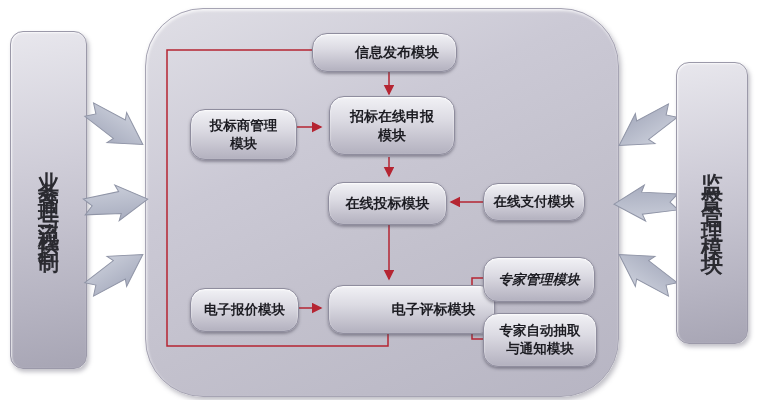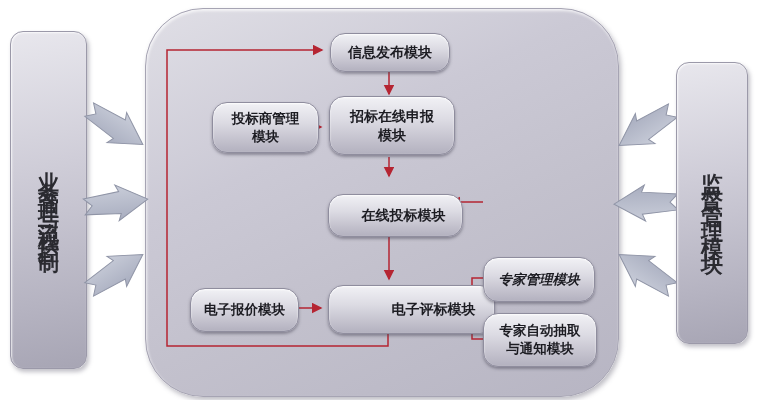--- a/index.html
+++ b/index.html
@@ -80,30 +80,31 @@
       <path d="M295 127 L321 127" marker-end="url(#ra)"></path>
       <path d="M389 157 L389 176" marker-end="url(#ra)"></path>
       <path d="M483 202 L451 202" marker-end="url(#ra)"></path>
       <path d="M389 223 L389 279" marker-end="url(#ra)"></path>
       <path d="M297 308 L321 308" marker-end="url(#ra)"></path>
       <path d="M483 278 L472 278 L472 339 L483 339"></path>
       <path d="M472 308 L455 308" marker-end="url(#ra)"></path>
     </g>
   </svg>
 
-  <div class="module" style="left:330px;top:33px;width:118px;height:37px;">信息发布模块</div>
+  <div class="module" style="left:312px;top:33px;width:118px;height:37px;padding-left:25px;">信息发布模块</div>
 
-  <div class="module" style="left:190px;top:102px;width:105px;height:49px;font-size:13.5px;margin-left:22px;">投标商管理
+  <div class="module" style="left:190px;top:109px;width:105px;height:49px;font-size:13.5px;">投标商管理
 模块</div>
 
   <div class="module" style="left:329px;top:96px;width:124px;height:57px;">招标在线申报
 模块</div>
 
-  <div class="module" style="left:328px;top:194px;width:117px;height:41px;padding-left:16px;">在线投标模块</div>
+  <div class="module" style="left:328px;top:182px;width:117px;height:41px;">在线投标模块</div>
 
+  <div class="module" style="left:483px;top:183px;width:100px;height:36px;font-size:13.5px;">在线支付模块</div>
 
   <div class="module" style="left:190px;top:288px;width:107px;height:42px;font-size:13.5px;text-align:center;">电子报价模块</div>
 
   <div class="module" style="left:328px;top:285px;width:121px;height:47px;padding-left:44px;">电子评标模块</div>
 
   <div class="module" style="left:483px;top:257px;width:110px;height:43px;font-size:13.5px;font-style:italic;">专家管理模块</div>
 
   <div class="module" style="left:483px;top:313px;width:112px;height:52px;font-size:13.5px;text-align:center;">专家自动抽取
 与通知模块</div>
 

